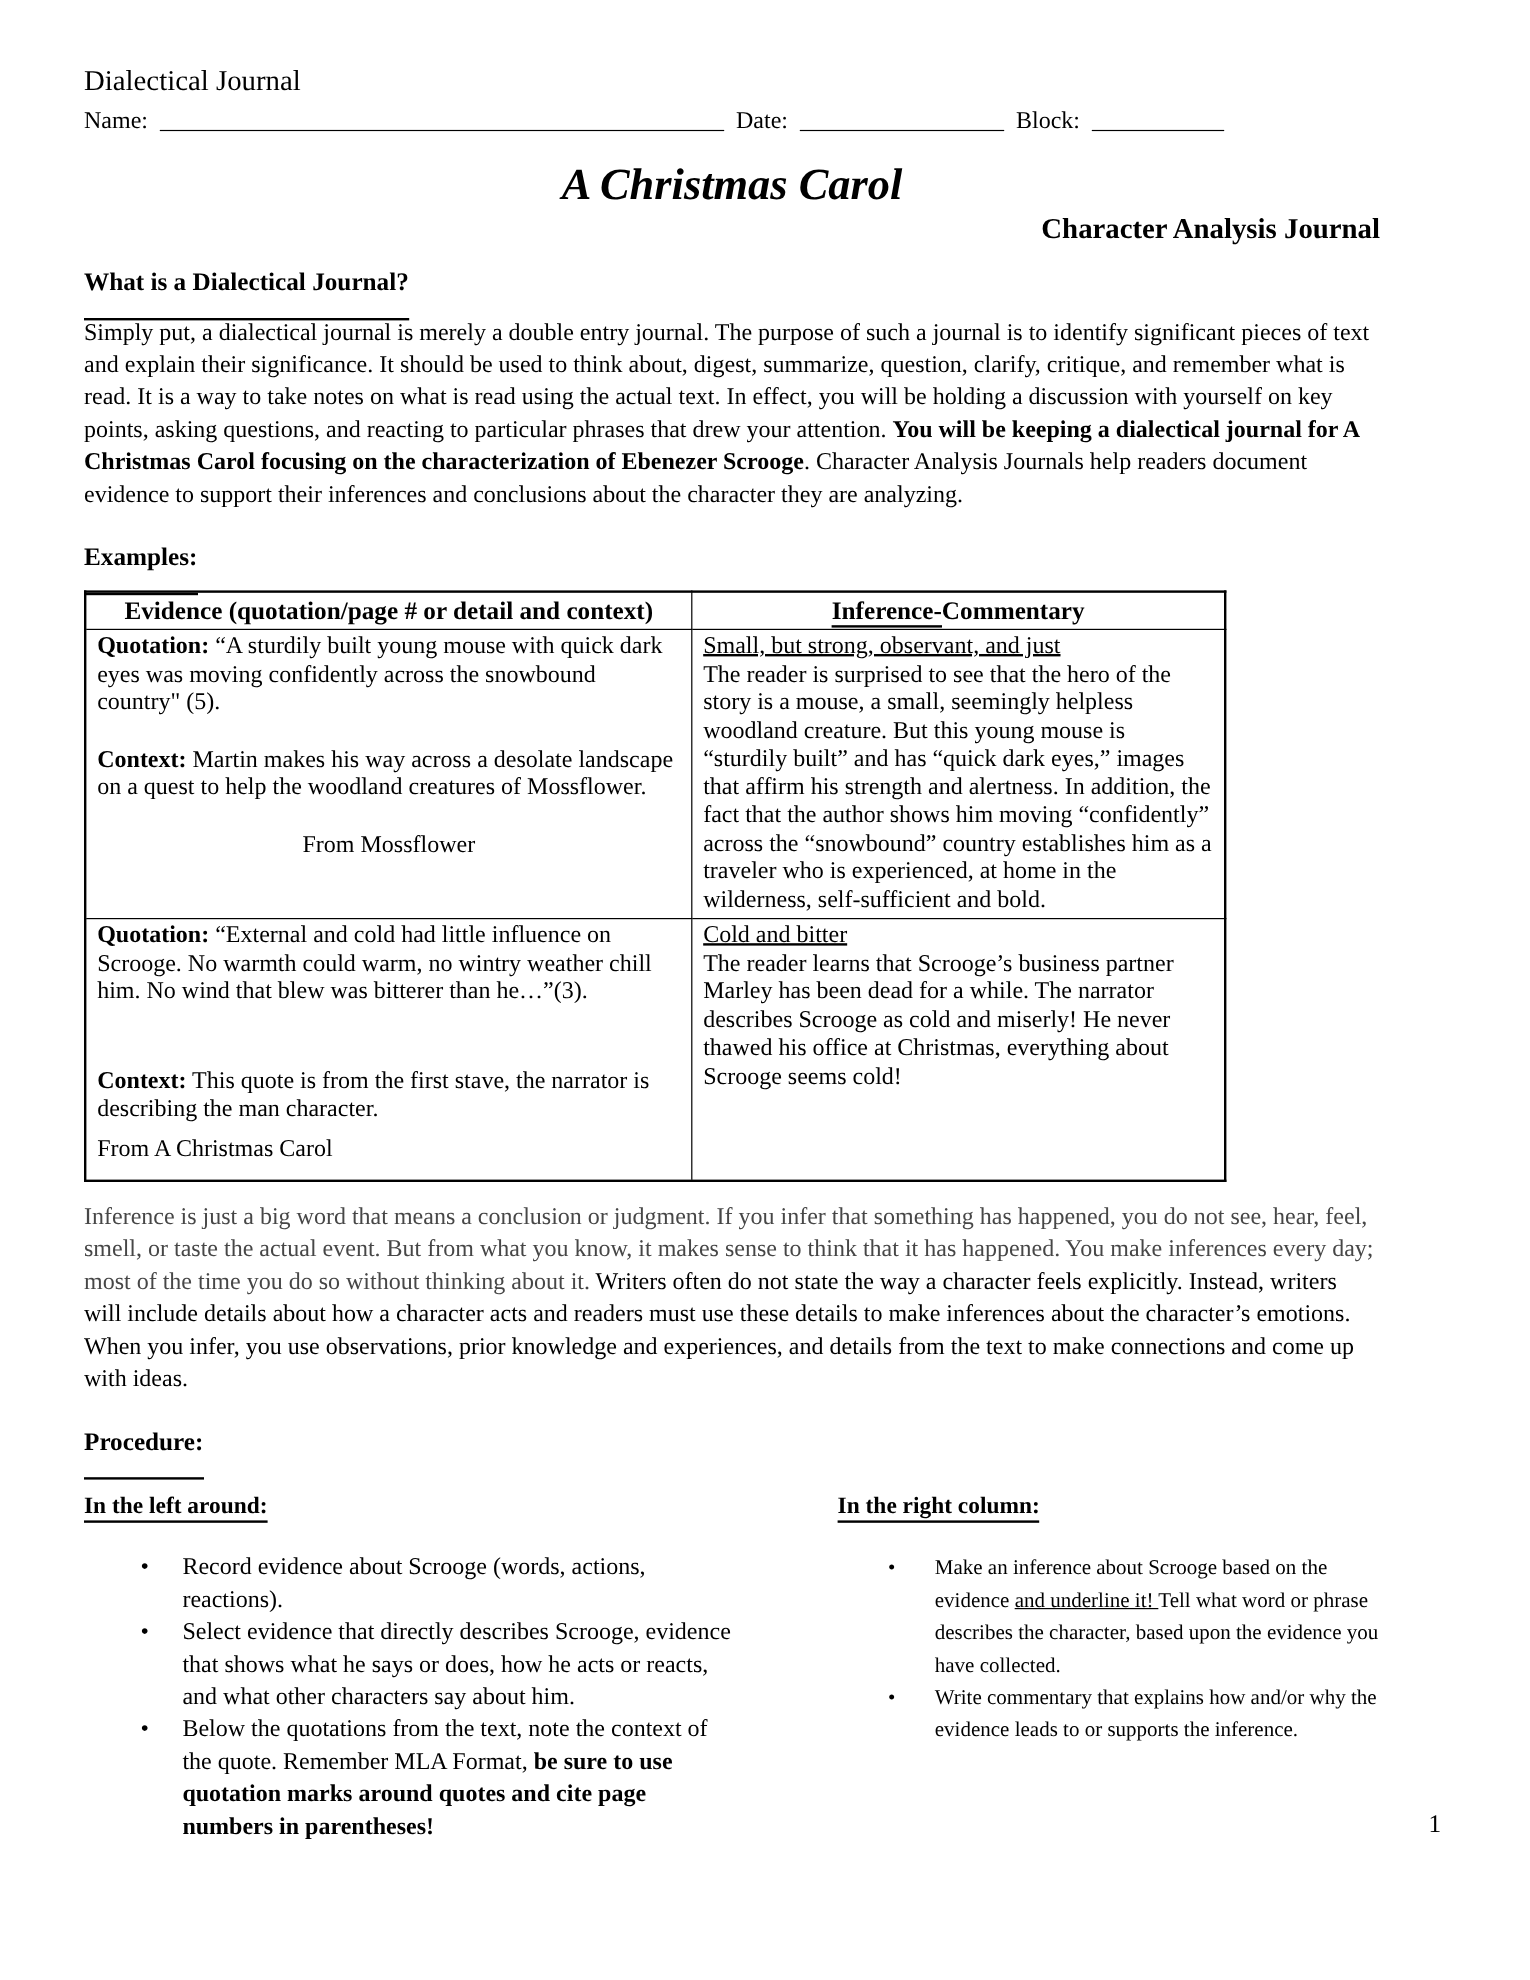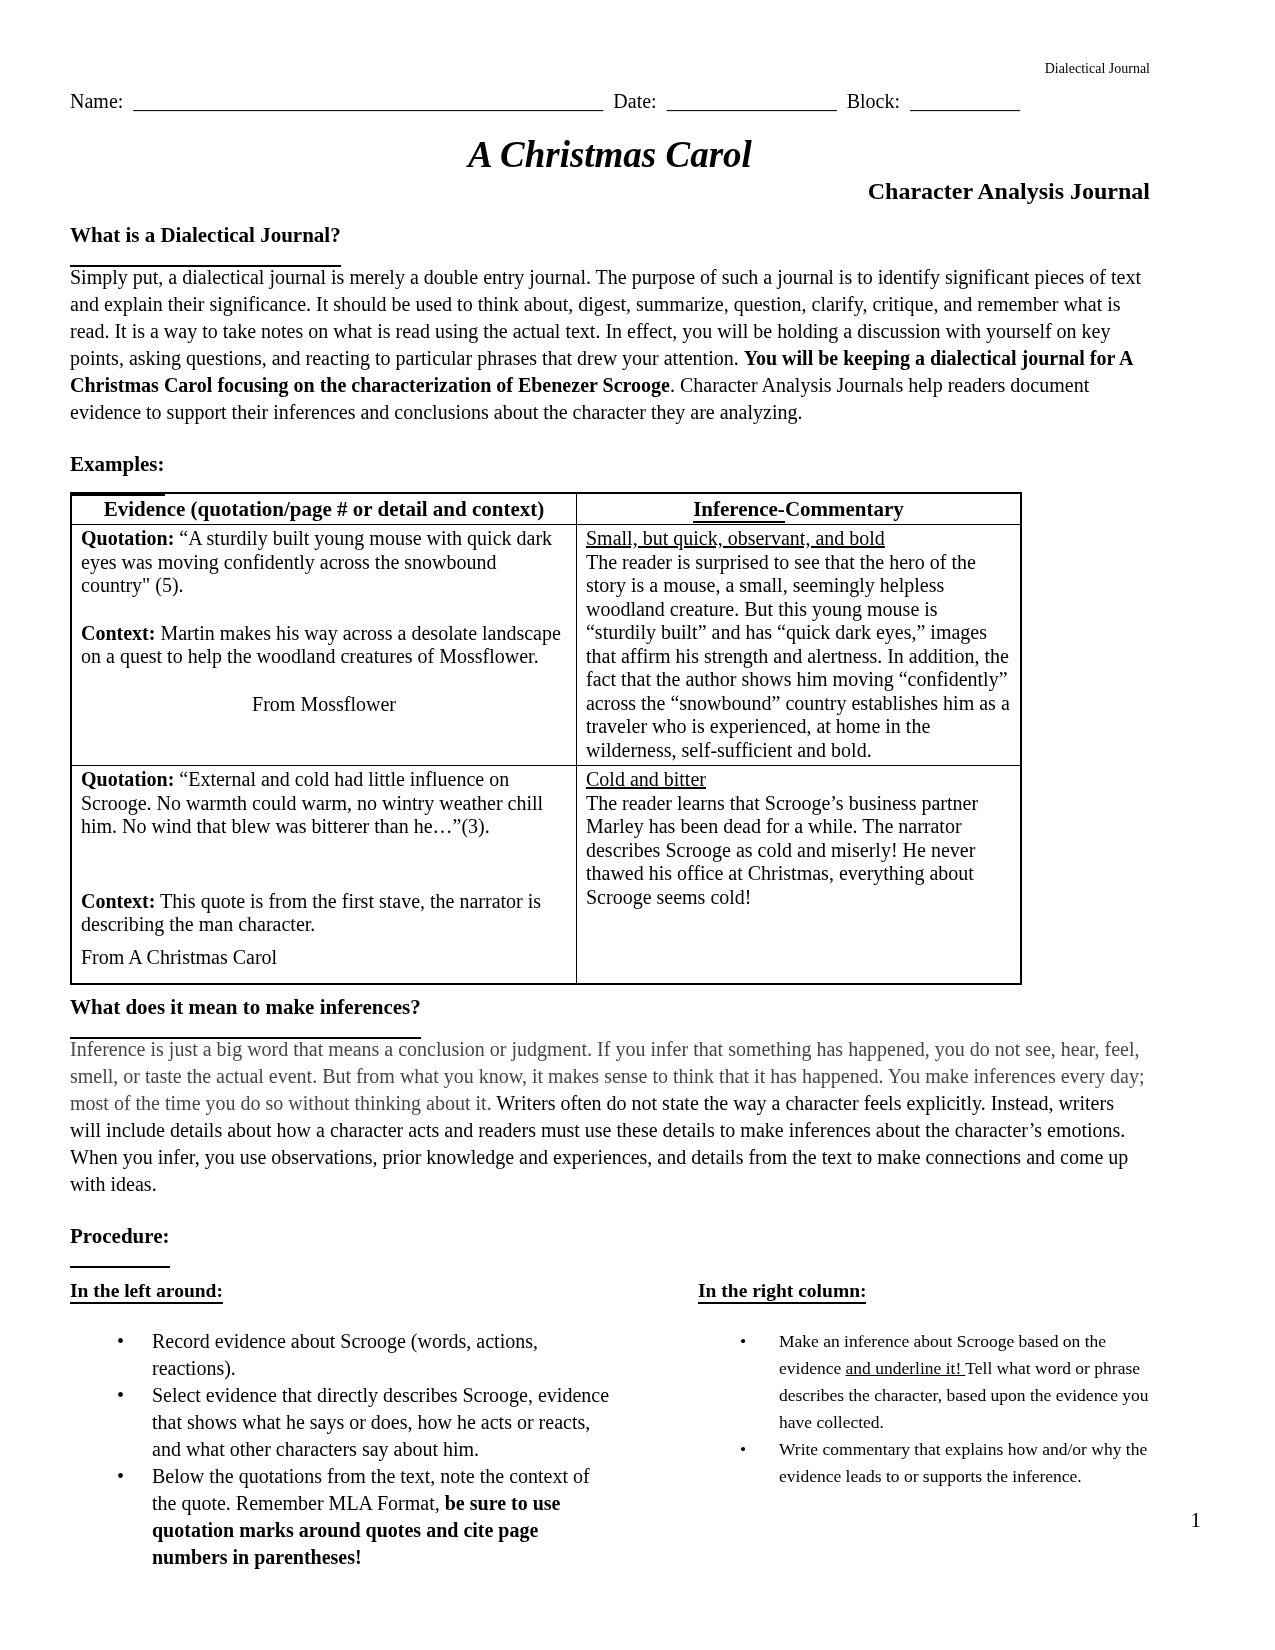--- a/index.html
+++ b/index.html
@@ -4,21 +4,21 @@
 <style>
   html,body{margin:0;padding:0;background:#e8e8e8;}
   .page{
     width:1275px;height:1650px;margin:0 auto;background:#ffffff;
     position:relative;color:#000;
     font-family:"Liberation Serif","DejaVu Serif",serif;
     box-sizing:border-box;overflow:hidden;
   }
   .content{padding:56px 125px 0 70px;}
 
-  .doc-label{font-size:14px;line-height:25px;text-align:right;}
+  .doc-label{font-size:24px;line-height:25px;}
 
   .name-line{font-size:20px;line-height:26px;margin-top:7px;white-space:nowrap;}
   .name-line .gap{display:inline-block;width:10px;}
 
   .title{margin-top:21px;text-align:center;font-size:37px;line-height:40px;
          font-style:italic;font-weight:bold;}
   .subtitle{margin-top:2px;text-align:right;font-size:24px;line-height:28px;font-weight:bold;}
 
   .sec-head{margin-top:18px;font-size:21px;line-height:25px;font-weight:bold;}
   .sec-head .ul{border-bottom:2px solid #000;padding-bottom:18px;}
@@ -88,39 +88,38 @@
         <th class="col-evidence">Evidence (quotation/page # or detail and context)</th>
         <th class="col-inference"><span class="hul">Inference-</span><span>Commentary</span></th>
       </tr>
       <tr>
         <td>
           <p class="quote-r1"><span class="b">Quotation:</span><span> “A sturdily built young mouse with quick dark eyes was moving confidently across the snowbound country" (5).</span></p>
           <p class="ctx-r1"><span class="b">Context:</span><span> Martin makes his way across a desolate landscape on a quest to help the woodland creatures of Mossflower.</span></p>
           <p class="src-r1">From Mossflower</p>
         </td>
         <td>
-          <p class="inf-title">Small, but quick, observant, and bold</p>
+          <p class="inf-title">Small, but strong, observant, and just</p>
           <p class="commentary">The reader is surprised to see that the hero of the story is a mouse, a small, seemingly helpless woodland creature. But this young mouse is “sturdily built” and has “quick dark eyes,” images that affirm his strength and alertness. In addition, the fact that the author shows him moving “confidently” across the “snowbound” country establishes him as a traveler who is experienced, at home in the wilderness, self-sufficient and bold.</p>
         </td>
       </tr>
       <tr>
         <td>
           <p class="quote-r2"><span class="b">Quotation:</span><span> “External and cold had little influence on Scrooge. No warmth could warm, no wintry weather chill him. No wind that blew was bitterer than he…”(3).</span></p>
           <p class="ctx-r2"><span class="b">Context:</span><span> This quote is from the first stave, the narrator is describing the man character.</span></p>
           <p class="src-r2">From A Christmas Carol</p>
         </td>
         <td>
           <p class="inf-title">Cold and bitter</p>
           <p class="commentary">The reader learns that Scrooge’s business partner Marley has been dead for a while. The narrator describes Scrooge as cold and miserly! He never thawed his office at Christmas, everything about Scrooge seems cold!</p>
         </td>
       </tr>
     </tbody>
       </table>
 
-    <div class="sec-head" style="margin-top:10px;"><span class="ul">What does it mean to make inferences?</span></div>
 
     <p class="para"><span class="muted">Inference is just a big word that means a conclusion or judgment. If you infer that something has happened, you do not see, hear, feel, smell, or taste the actual event. But from what you know, it makes sense to think that it has happened. You make inferences every day; most of the time you do so without thinking about it. </span><span>Writers often do not state the way a character feels explicitly. Instead, writers will include details about how a character acts and readers must use these details to make inferences about the character’s emotions. When you infer, you use observations, prior knowledge and experiences, and details from the text to make connections and come up with ideas.</span></p>
 
     <div class="sec-head" style="margin-top:26px;"><span class="ul">Procedure:</span></div>
 
     <div class="cols">
       <div class="col-left">
         <div class="col-head"><span class="ul">In the left around:</span></div>
         <ul class="bullets">
           <li>Record evidence about Scrooge (words, actions, reactions).</li>

